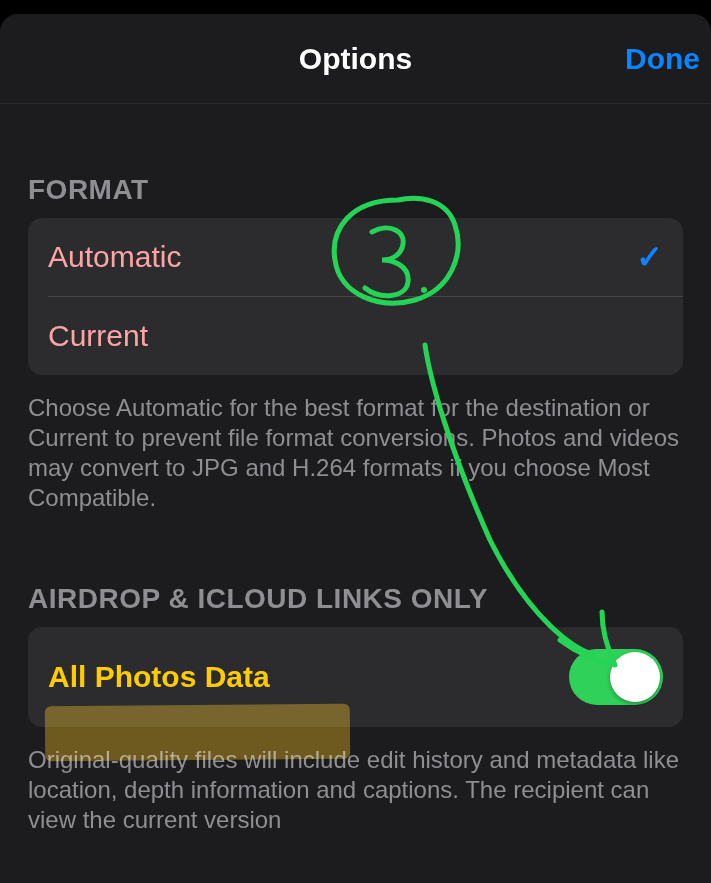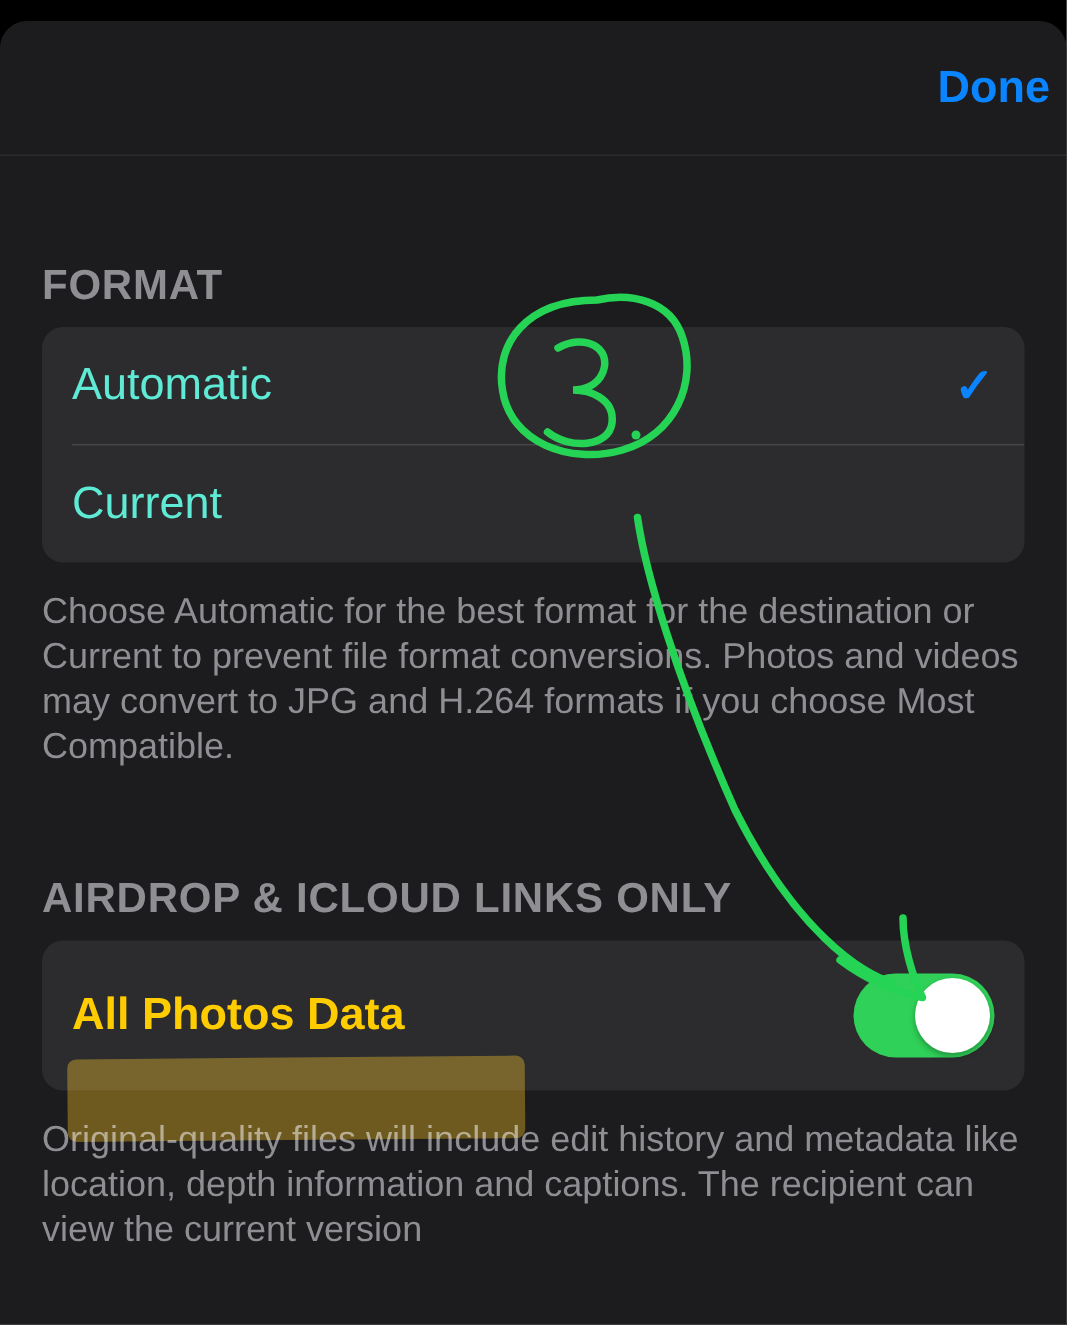--- a/index.html
+++ b/index.html
@@ -66,21 +66,21 @@
       overflow: hidden;
     }
     .row {
       display: flex;
       align-items: center;
       justify-content: space-between;
       padding: 22px 20px 22px 20px;
       cursor: pointer;
     }
     .row-label {
-      color: #5eead4;
+      color: #fca5a5;
       font-size: 30px;
       font-weight: 400;
     }
     .divider {
       height: 0.5px;
       background: rgba(255,255,255,0.12);
       margin-left: 20px;
     }
     .checkmark {
       color: #0a84ff;
@@ -135,20 +135,21 @@
       transform: rotate(-0.5deg);
       mix-blend-mode: screen;
       pointer-events: none;
     }
   </style>
 </head>
 <body>
 
 <div class="sheet">
   <div class="nav-bar">
+    <div class="nav-title">Options</div>
     <div class="nav-done">Done</div>
   </div>
 
   <div class="content">
     <div class="section-header">FORMAT</div>
     <div class="group">
       <div class="row">
         <span class="row-label">Automatic</span>
         <span class="checkmark">✓</span>
       </div>

